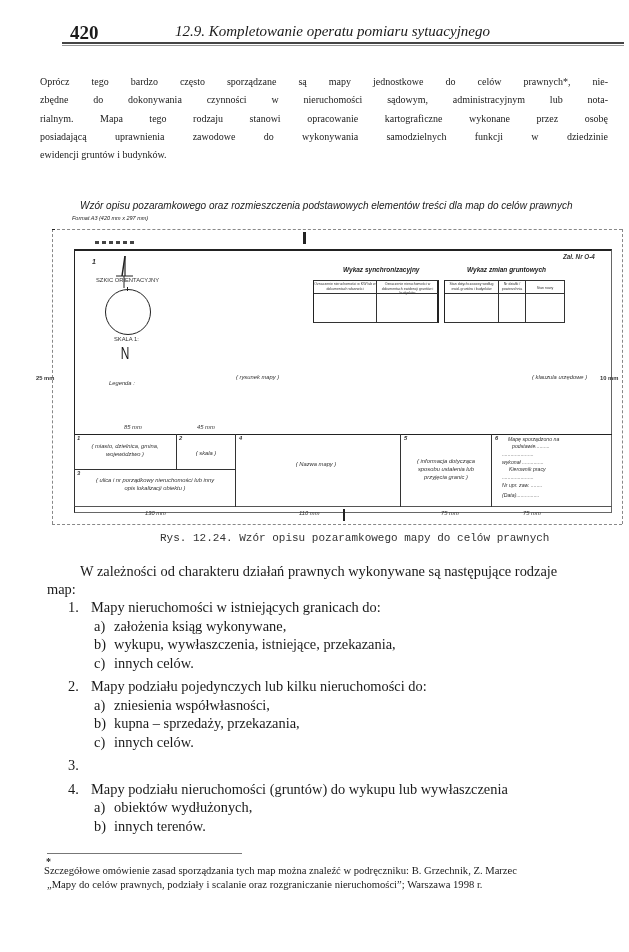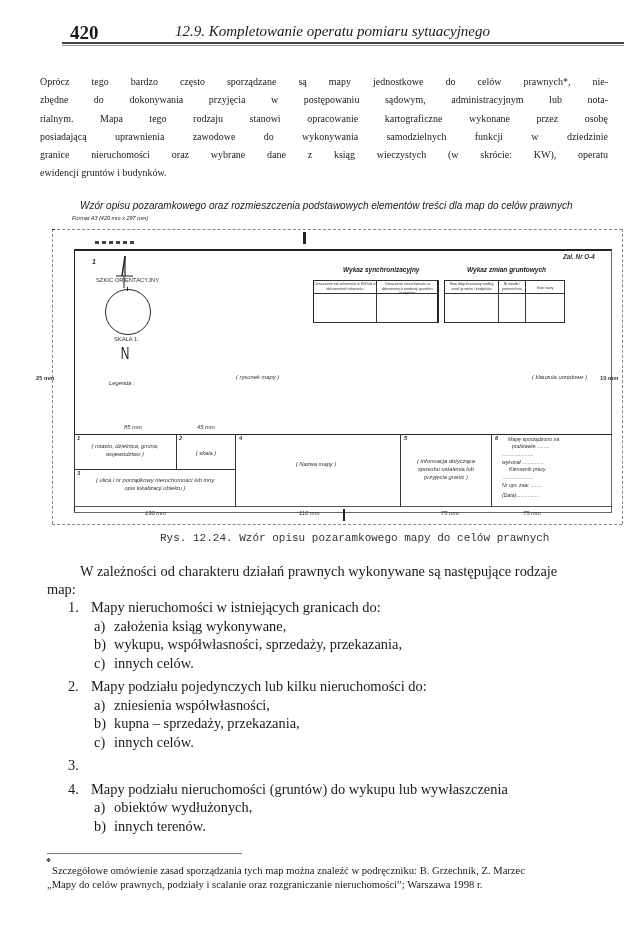--- a/index.html
+++ b/index.html
@@ -29,24 +29,23 @@
 </head>
 <body>
 
 <div class="abs header-num">420</div>
 <div class="abs header-title">12.9. Kompletowanie operatu pomiaru sytuacyjnego</div>
 <div class="abs header-rule"></div>
 <div class="abs header-rule2"></div>
 
 <div class="abs para" style="top:73px;">
   <div style="text-align-last:justify;">Oprócz tego bardzo często sporządzane są mapy jednostkowe do celów prawnych*, nie-</div>
-  <div style="text-align-last:justify;">zbędne do dokonywania przyjęcia w postępowaniu sądowym, administracyjnym lub nota-</div>
+  <div style="text-align-last:justify;">zbędne do dokonywania czynności w nieruchomości sądowym, administracyjnym lub nota-</div>
   <div style="text-align-last:justify;">rialnym. Mapa tego rodzaju stanowi opracowanie kartograficzne wykonane przez osobę</div>
   <div style="text-align-last:justify;">posiadającą uprawnienia zawodowe do wykonywania samodzielnych funkcji w dziedzinie</div>
-  <div style="text-align-last:justify;">granice nieruchomości oraz wybrane dane z ksiąg wieczystych (w skrócie: KW), operatu</div>
   <div>ewidencji gruntów i budynków.</div>
 </div>
 
 <div class="abs fig-title sans">Wzór opisu pozaramkowego oraz rozmieszczenia podstawowych elementów treści dla map do celów prawnych</div>
 <div class="abs fig-format sans">Format A3 (420 mm x 297 mm)</div>
 
 <div class="abs dash-h" style="left:52px; top:229px; width:570px;"></div>
 <div class="abs dash-h" style="left:52px; top:524px; width:570px;"></div>
 <div class="abs dash-v" style="left:52px; top:229px; height:295px;"></div>
 <div class="abs dash-v" style="left:622px; top:229px; height:295px;"></div>
@@ -160,21 +159,21 @@
   <div style="display:flex;">
       <span style="width:23px;">1.</span>
       <span>Mapy nieruchomości w istniejących granicach do:</span>
     </div>
   <div style="display:flex; margin-left:-4px; padding-left:30px;">
       <span style="width:20px;">a)</span>
       <span>założenia ksiąg wykonywane,</span>
     </div>
   <div style="display:flex; margin-left:-4px; padding-left:30px;">
       <span style="width:20px;">b)</span>
-      <span>wykupu, współwłasności, sprzedaży, przekazania,</span>
+      <span>wykupu, wywłaszczenia, istniejące, przekazania,</span>
     </div>
   <div style="display:flex; margin-left:-4px; padding-left:30px;">
       <span style="width:20px;">c)</span>
       <span>innych celów.</span>
     </div>
 
   <div style="display:flex; margin-top:5px;">
       <span style="width:23px;">2.</span>
       <span>Mapy podziału pojedynczych lub kilku nieruchomości do:</span>
     </div>
@@ -204,14 +203,14 @@
       <span>obiektów wydłużonych,</span>
     </div>
   <div style="display:flex; margin-left:-4px; padding-left:30px;">
       <span style="width:20px;">b)</span>
       <span>innych terenów.</span>
     </div>
 </div>
 
 <div class="abs fn-rule"></div>
 <div class="abs" style="left:46px; top:856px; font-size:10px; font-weight:bold;">*</div>
-<div class="abs fn" style="top:864px; left:52px;">Szczegółowe omówienie zasad sporządzania tych map można znaleźć w podręczniku: B. Grzechnik, Z. Marzec</div>
+<div class="abs fn" style="top:864px; left:44px;">Szczegółowe omówienie zasad sporządzania tych map można znaleźć w podręczniku: B. Grzechnik, Z. Marzec</div>
 <div class="abs fn" style="top:878px;">„Mapy do celów prawnych, podziały i scalanie oraz rozgraniczanie nieruchomości”; Warszawa 1998 r.</div>
 
 </body></html>

